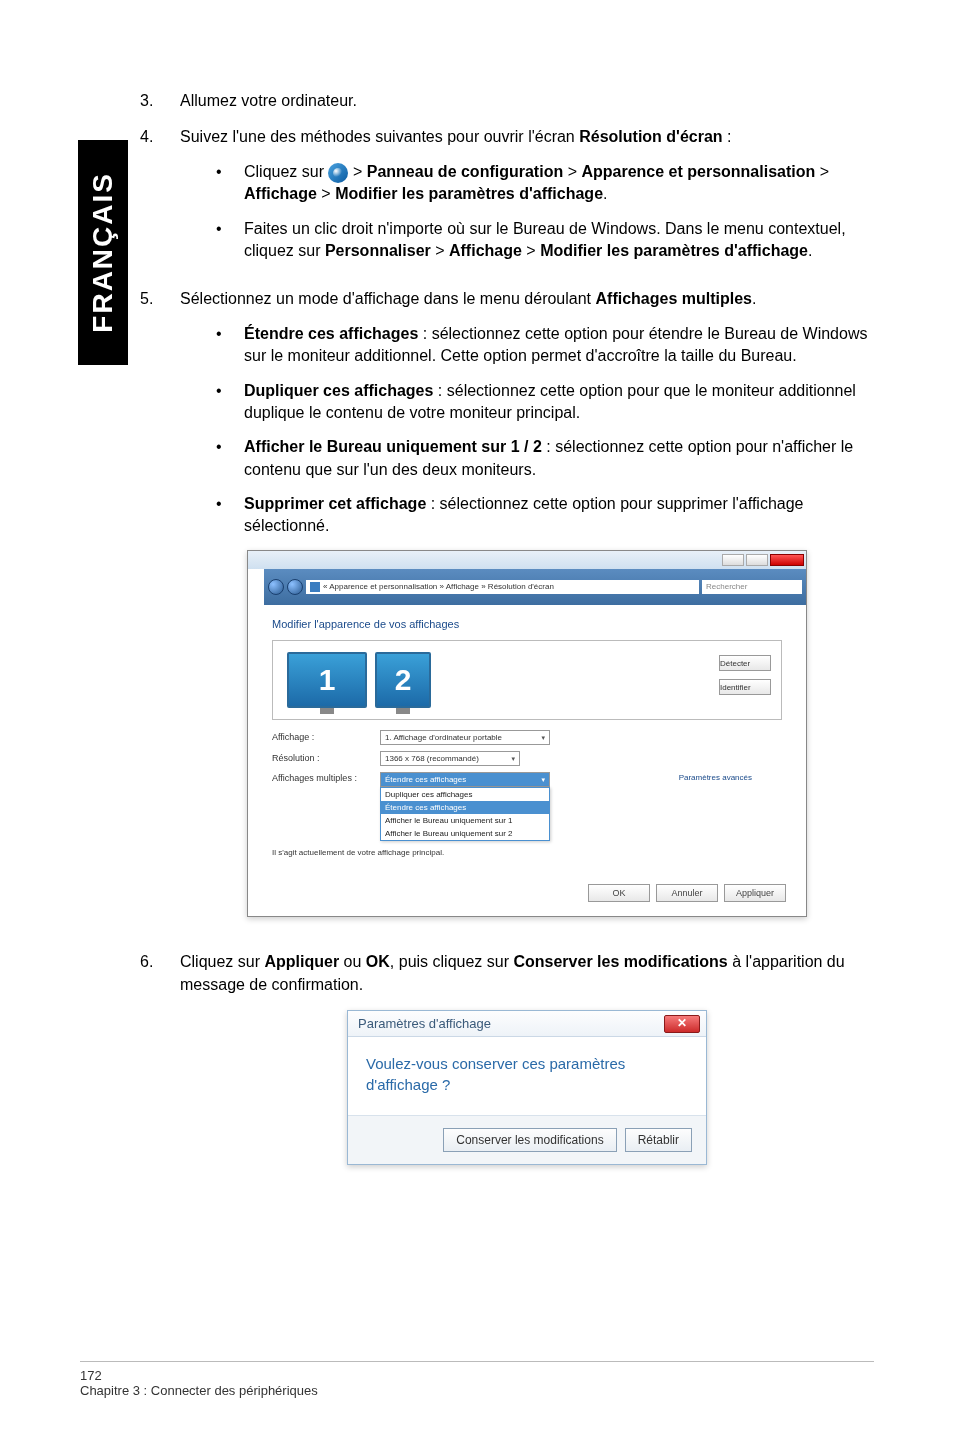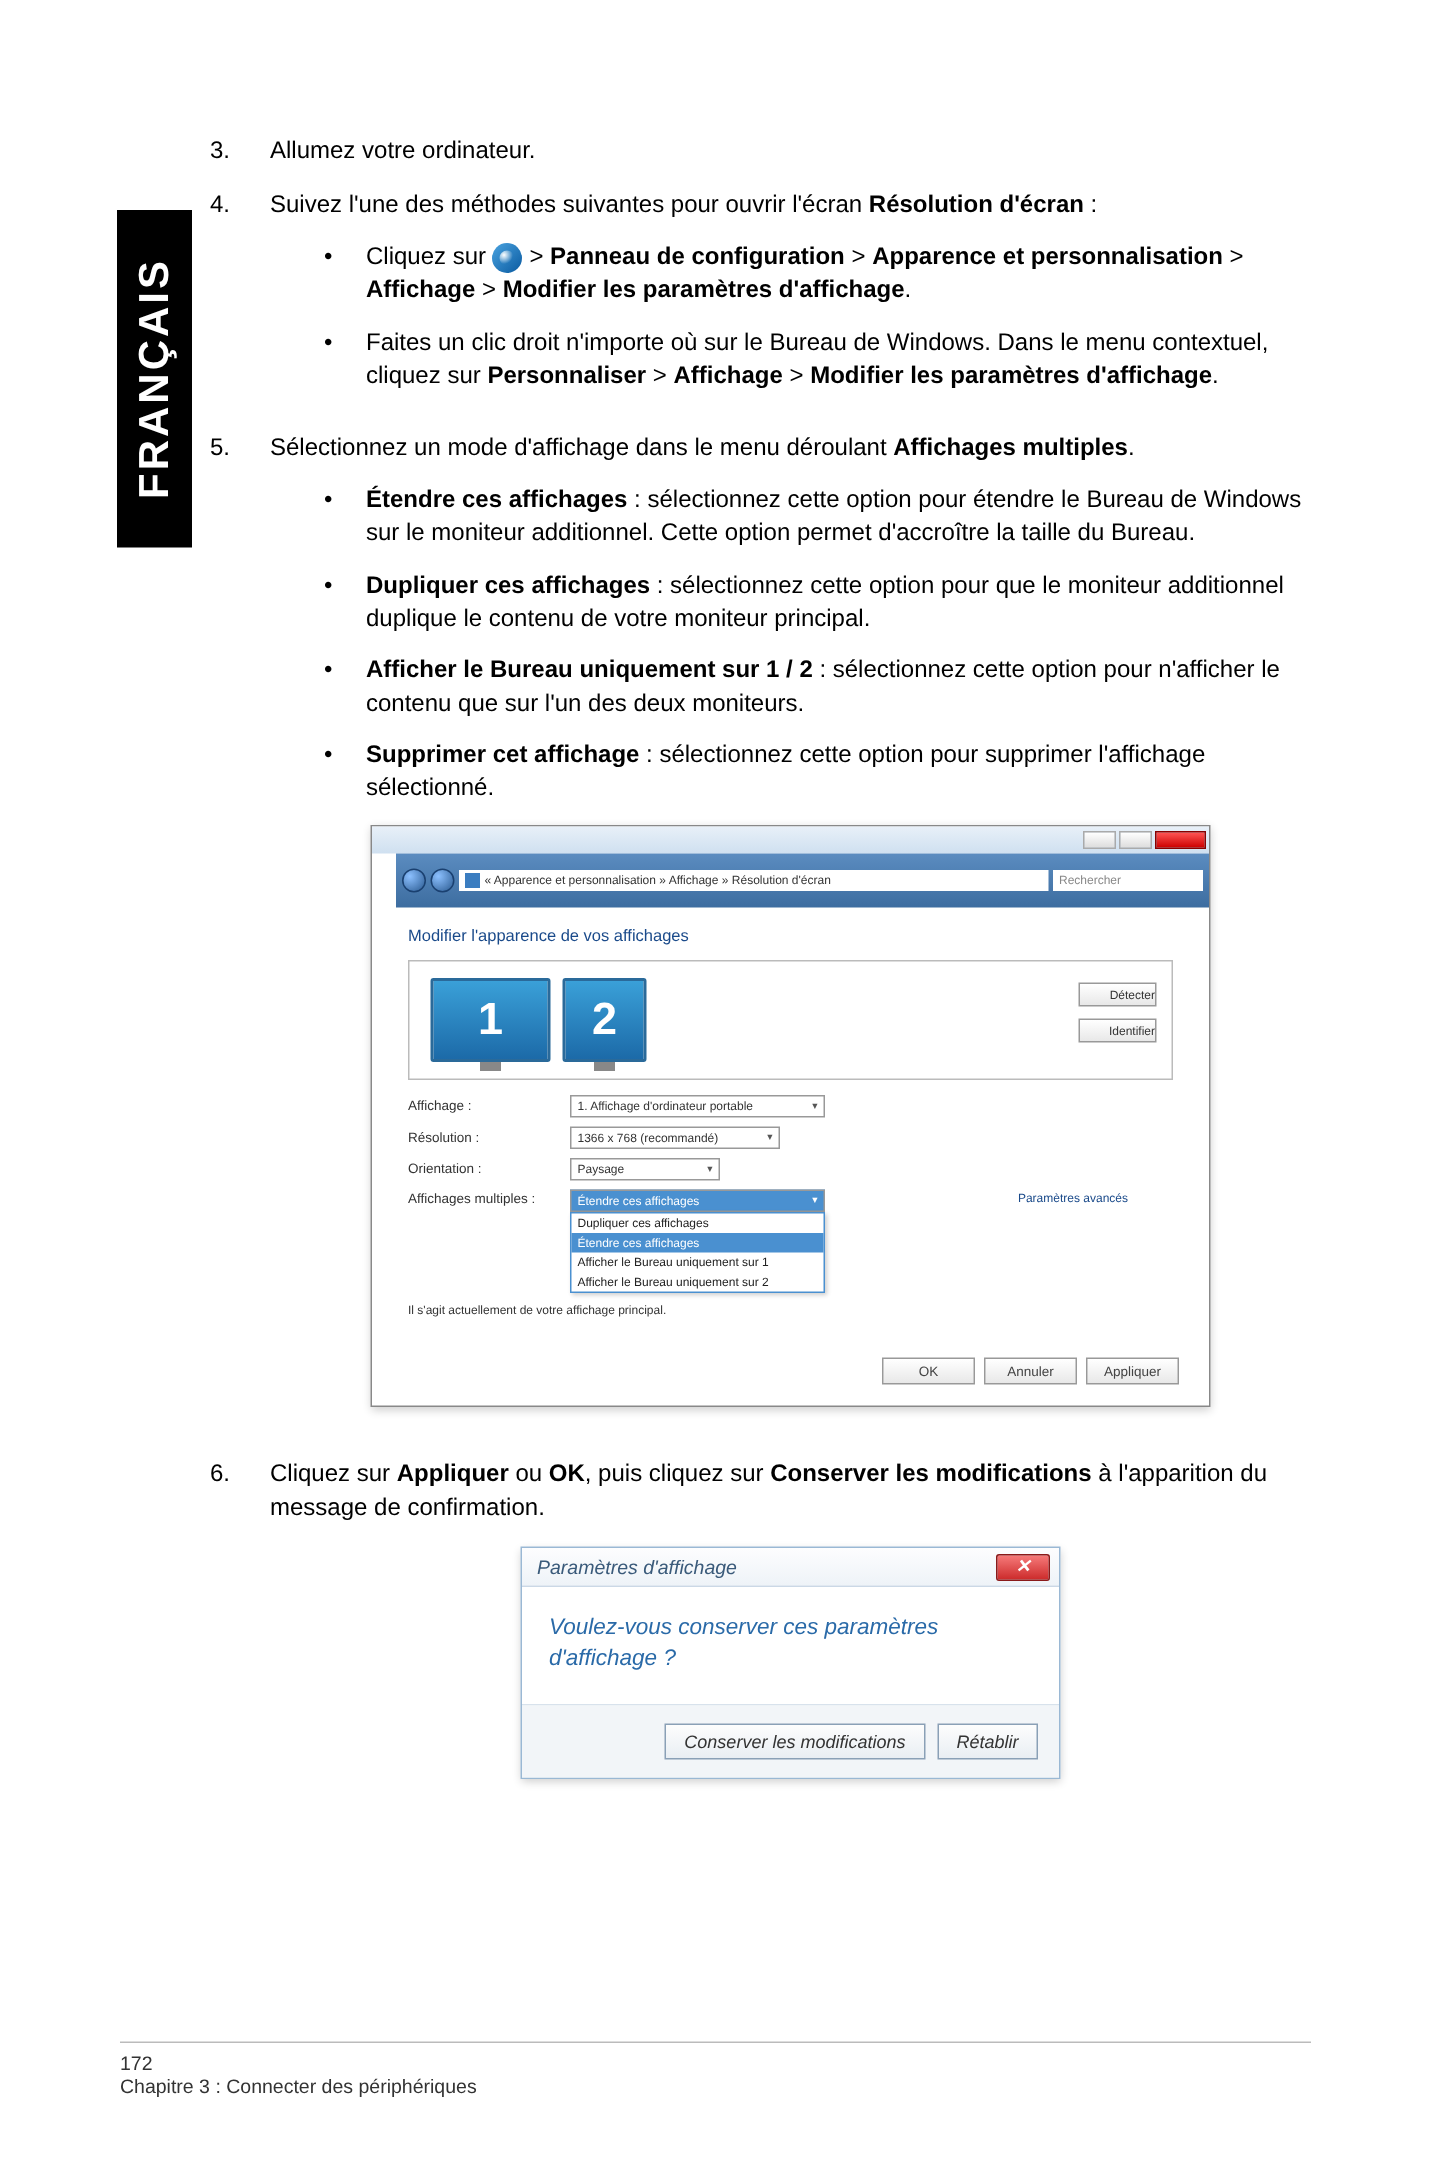--- a/index.html
+++ b/index.html
@@ -143,42 +143,42 @@
     border: 2px solid #2a6a9a;
     border-radius: 2px;
     display:flex; align-items:center; justify-content:center;
     color:#fff; font-size: 30px; font-weight:bold;
     position: relative;
   }
   .shot1 .preview .mon .stand { position:absolute; bottom:-8px; left:50%; transform:translateX(-50%); width:14px; height:6px; background:#888; }
   .shot1 .preview .mon.m1 { width: 80px; }
   .shot1 .preview .mon.m2 { width: 56px; }
   .shot1 .preview .sidebtns { position:absolute; right:10px; top:14px; display:flex; flex-direction:column; gap:8px; }
-  .shot1 .preview .sidebtns .btn { width:52px; height:16px; border:1px solid #999; background:linear-gradient(#fff,#e8e8e8); font-size:8px; display:flex; align-items:center; justify-content:flex-end; color:#333; }
+  .shot1 .preview .sidebtns .btn { width:52px; height:16px; border:1px solid #999; background:linear-gradient(#fff,#e8e8e8); font-size:8px; display:flex; align-items:center; justify-content:flex-start; color:#333; }
   .shot1 .row { display:flex; align-items:center; gap:8px; margin-bottom:6px; font-size:9px; color:#333; }
   .shot1 .row .lab { width:100px; color:#333; }
   .shot1 .row .sel { border:1px solid #999; height:15px; display:flex; align-items:center; justify-content:space-between; padding:0 4px; background:#fff; font-size:8px; color:#333; }
   .shot1 .row .sel .arr { font-size:7px; color:#555; }
   .shot1 .dropdown-open {
     width: 170px;
     border: 1px solid #4a90d0;
     background:#fff;
     box-shadow: 1px 1px 3px rgba(0,0,0,0.2);
     font-size:8px;
     color:#222;
   }
   .shot1 .dropdown-open .opt { height:13px; display:flex; align-items:center; padding:0 4px; }
   .shot1 .dropdown-open .opt.sel-opt { background:#4a90d0; color:#fff; }
   .shot1 .links { font-size:8px; color:#1a4a8a; margin-top:2px; }
   .shot1 .links div { margin-bottom:2px; }
   .shot1 .botright { color:#1a4a8a; font-size:8px; text-align:right; position:absolute; right:30px; }
   .shot1 .footer { display:flex; justify-content:flex-end; gap:6px; padding: 16px 20px 14px; }
   .shot1 .footer .btn { width:62px; height:18px; border:1px solid #999; background:linear-gradient(#fff,#e8e8e8); font-size:9px; display:flex; align-items:center; justify-content:center; color:#444; }
   
-  .shot2-wrap { display:flex; justify-content:center; margin-top:14px;font-style:italic; }
+  .shot2-wrap { display:flex; justify-content:center; margin-top:14px; }
   .shot2 {
     width: 360px;
     background:#fff;
     border:1px solid #9ab8d4;
     box-shadow: 0 2px 6px rgba(0,0,0,0.2);
     font-size: 13px;
   }
   .shot2 .title {
     height:26px;
     background: linear-gradient(#fdfdfe, #eef3f8);
@@ -326,27 +326,20 @@
                   <div class="lab">Affichage :</div>
                   <div class="sel" style="width:170px">
                       <span>1. Affichage d'ordinateur portable</span>
                       <span class="arr">▾</span>
                     </div>
                 </div>
                 <div class="row">
                   <div class="lab">Résolution :</div>
                   <div class="sel" style="width:140px">
                       <span>1366 x 768 (recommandé)</span>
-                      <span class="arr">▾</span>
-                    </div>
-                </div>
-                <div class="row">
-                  <div class="lab">Orientation :</div>
-                  <div class="sel" style="width:100px">
-                      <span>Paysage</span>
                       <span class="arr">▾</span>
                     </div>
                 </div>
                 <div class="row" style="align-items:flex-start; position:relative;">
                   <div class="lab">Affichages multiples :</div>
                   <div style="position:relative;">
                     <div class="sel" style="width:170px; background:#4a90d0; color:#fff;">
                         <span>Étendre ces affichages</span>
                         <span class="arr" style="color:#fff">▾</span>
                       </div>

